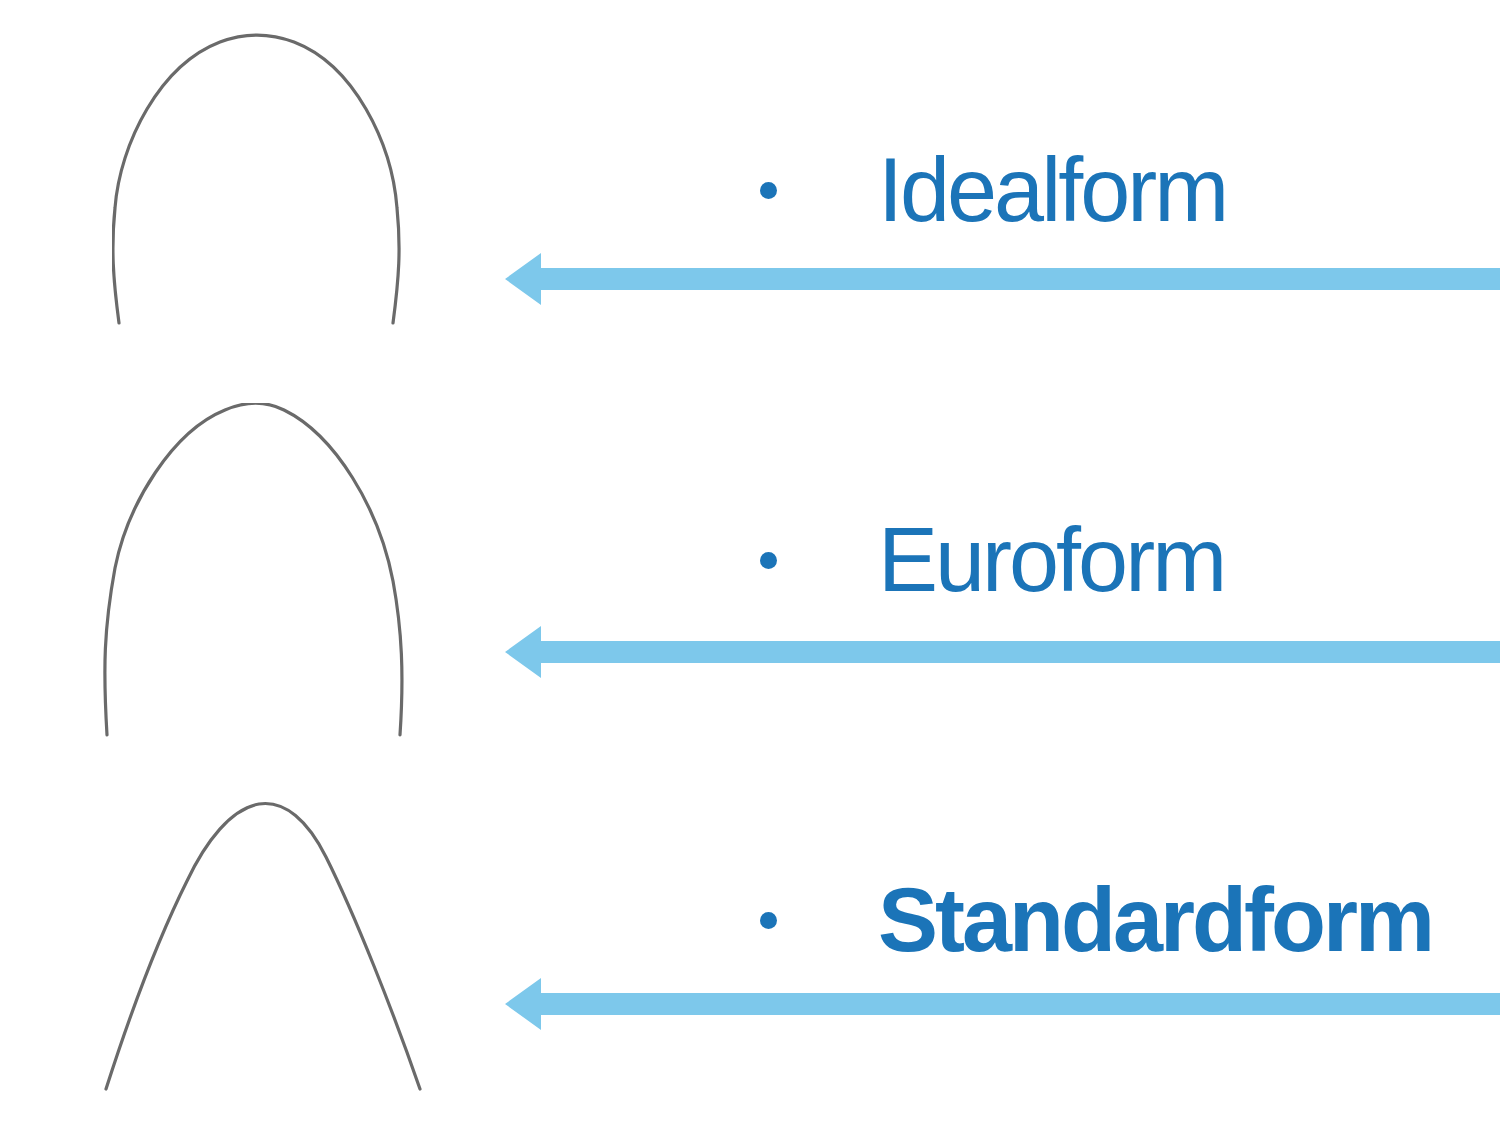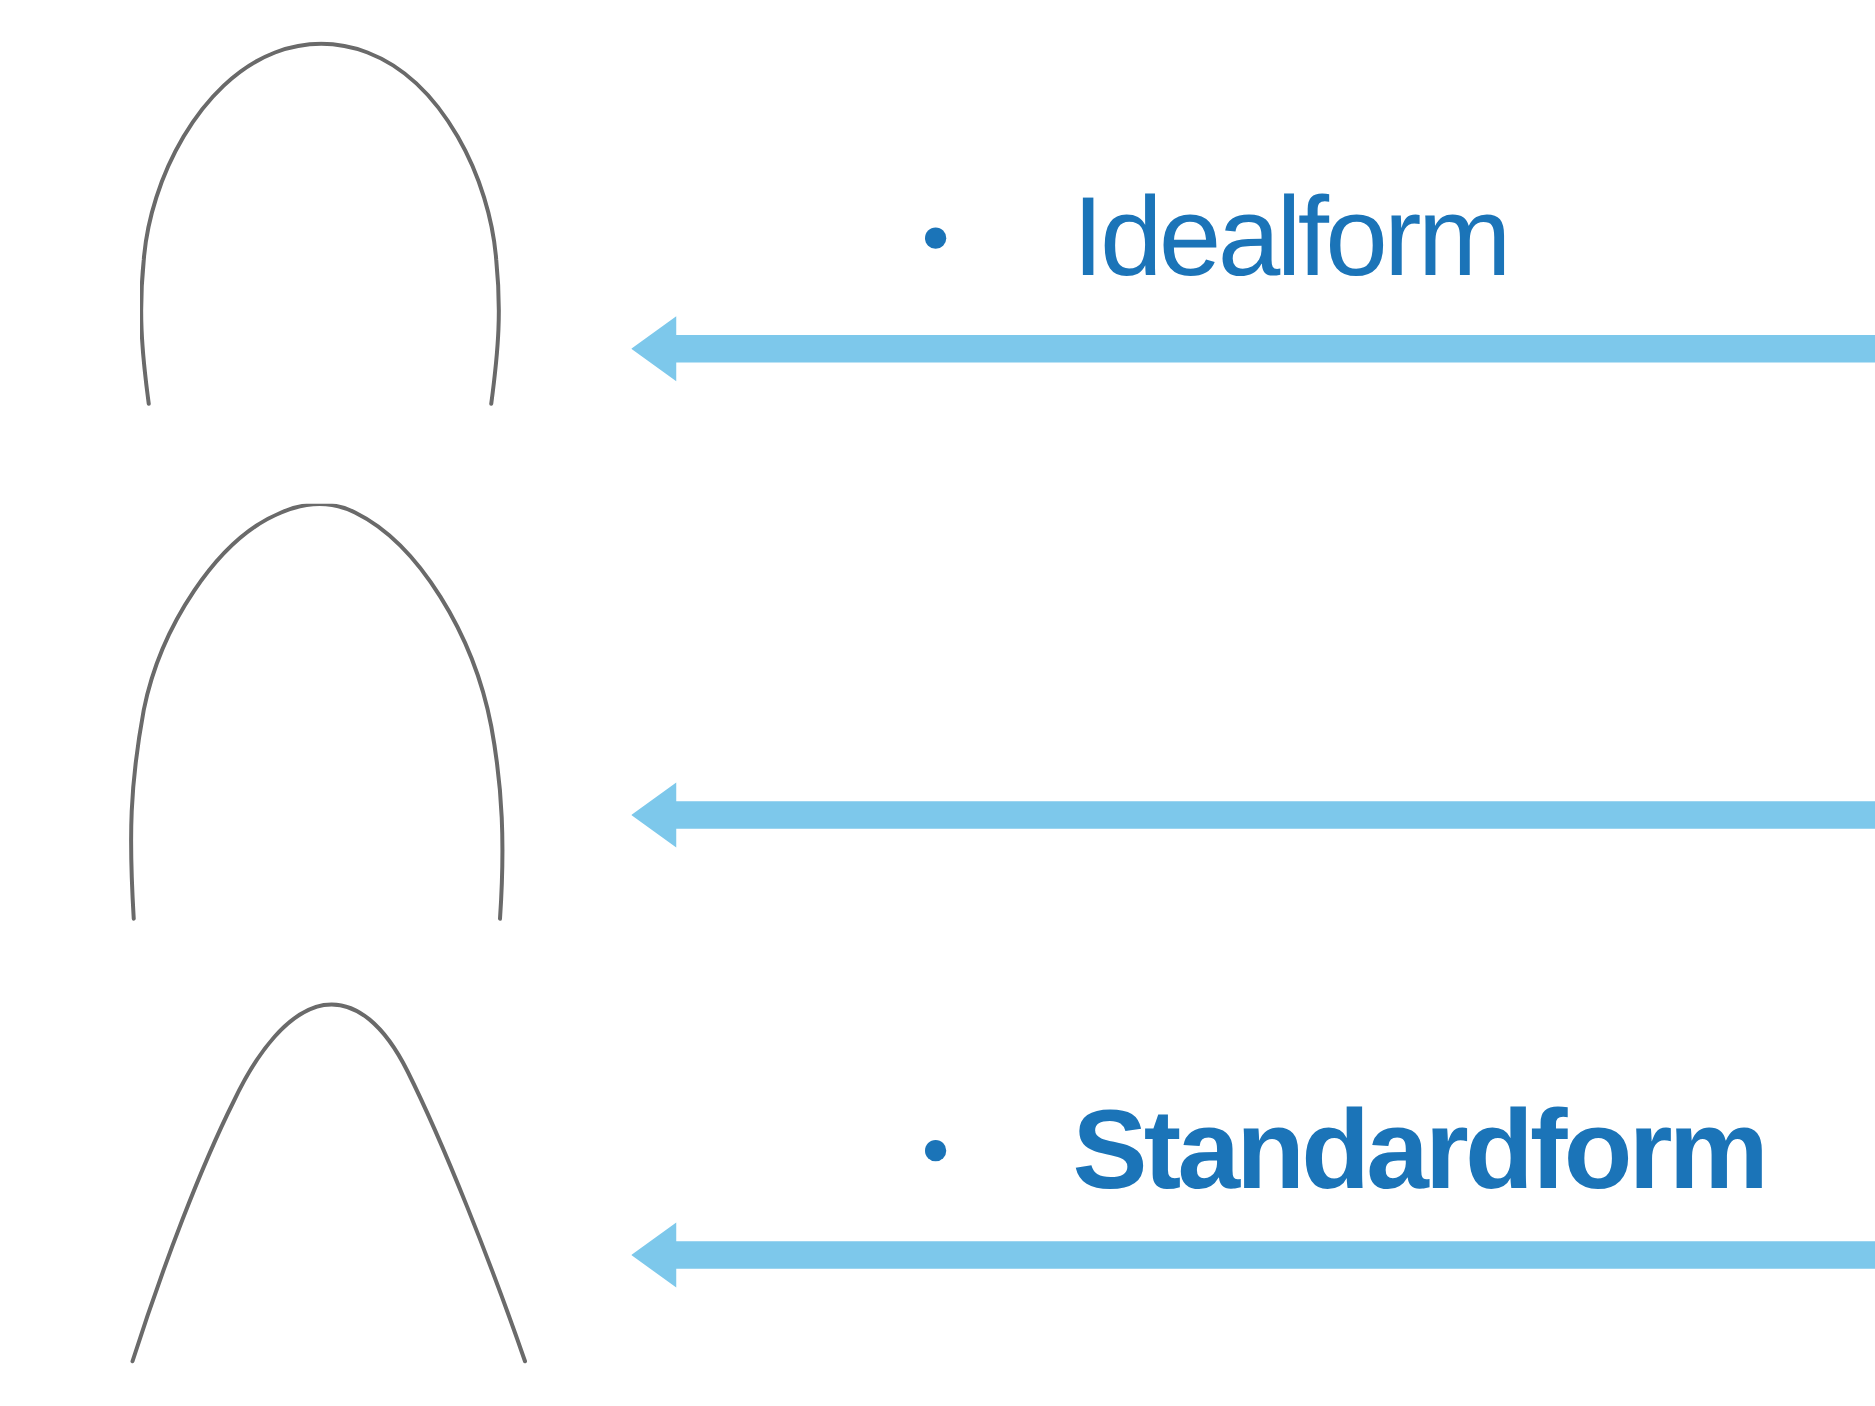--- a/index.html
+++ b/index.html
@@ -24,21 +24,21 @@
     stroke: var(--wire-gray);
     stroke-width: 3.2;
     stroke-linecap: round;
   }
   .arch-1 { left: 112px; top: 33px;  width: 290px; height: 292px; }
   .arch-2 { left: 103px; top: 403px; width: 305px; height: 336px; }
   .arch-3 { left: 103px; top: 793px; width: 322px; height: 300px; }
 
   .bullet-row {
     position: absolute;
-    left: 740px;
+    left: 760px;
     height: 90px;
     display: flex;
     align-items: center;
     text-align: right;
   }
   .row-1 { top: 145px; }
   .row-2 { top: 515px; }
   .row-3 { top: 875px; font-weight: bold; }
   .bullet-dot {
     width: 17px;
@@ -95,20 +95,24 @@
              C 103 48 128 16 156 11
              C 182 7 205 28 223 64
              C 252 122 290 218 317 296"></path>
   </svg>
 
   <div class="bullet-row row-1">
     <span class="bullet-dot"></span>
     <span class="item-label">Idealform</span>
   </div>
 
+  <div class="bullet-row row-2">
+    <span class="bullet-dot"></span>
+    <span class="item-label">Euroform</span>
+  </div>
 
   <div class="bullet-row row-3">
     <span class="bullet-dot"></span>
     <span class="item-label">Standardform</span>
   </div>
 
   <svg class="arrow arrow-1" viewBox="0 0 995 54" preserveAspectRatio="none">
     <polygon points="0,27 36,1 36,16 995,16 995,38 36,38 36,53"></polygon>
   </svg>
 

